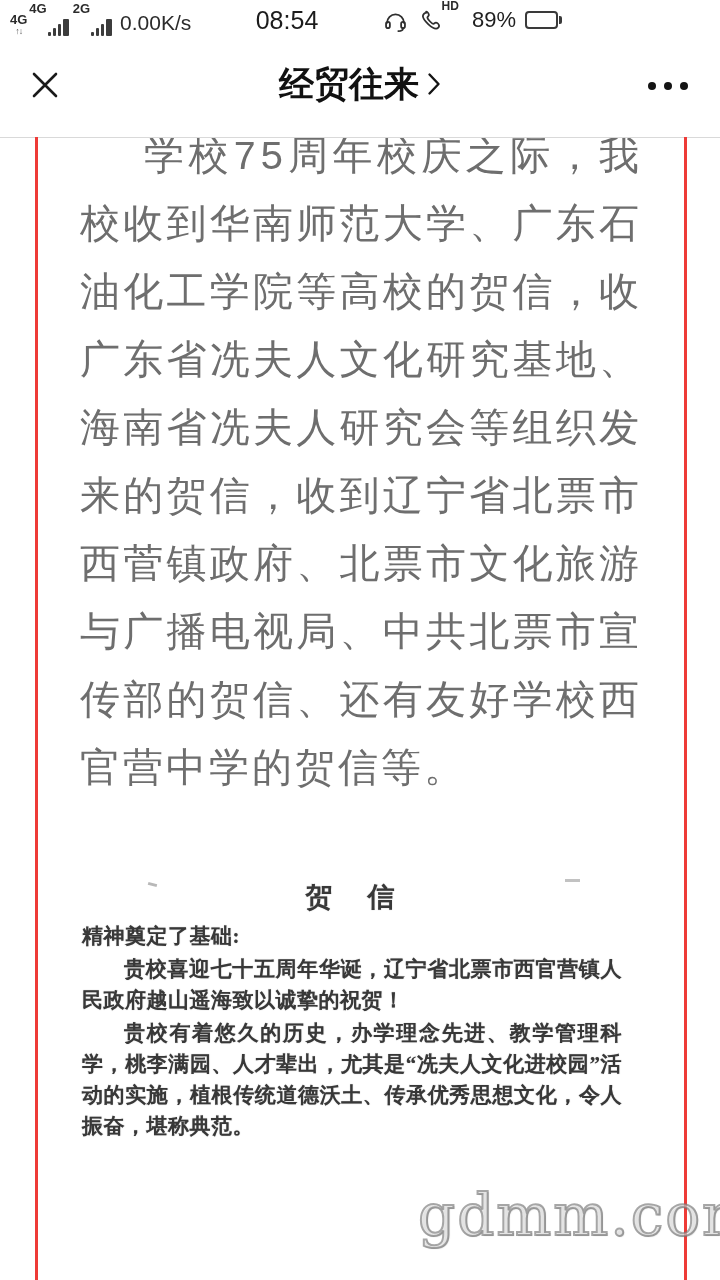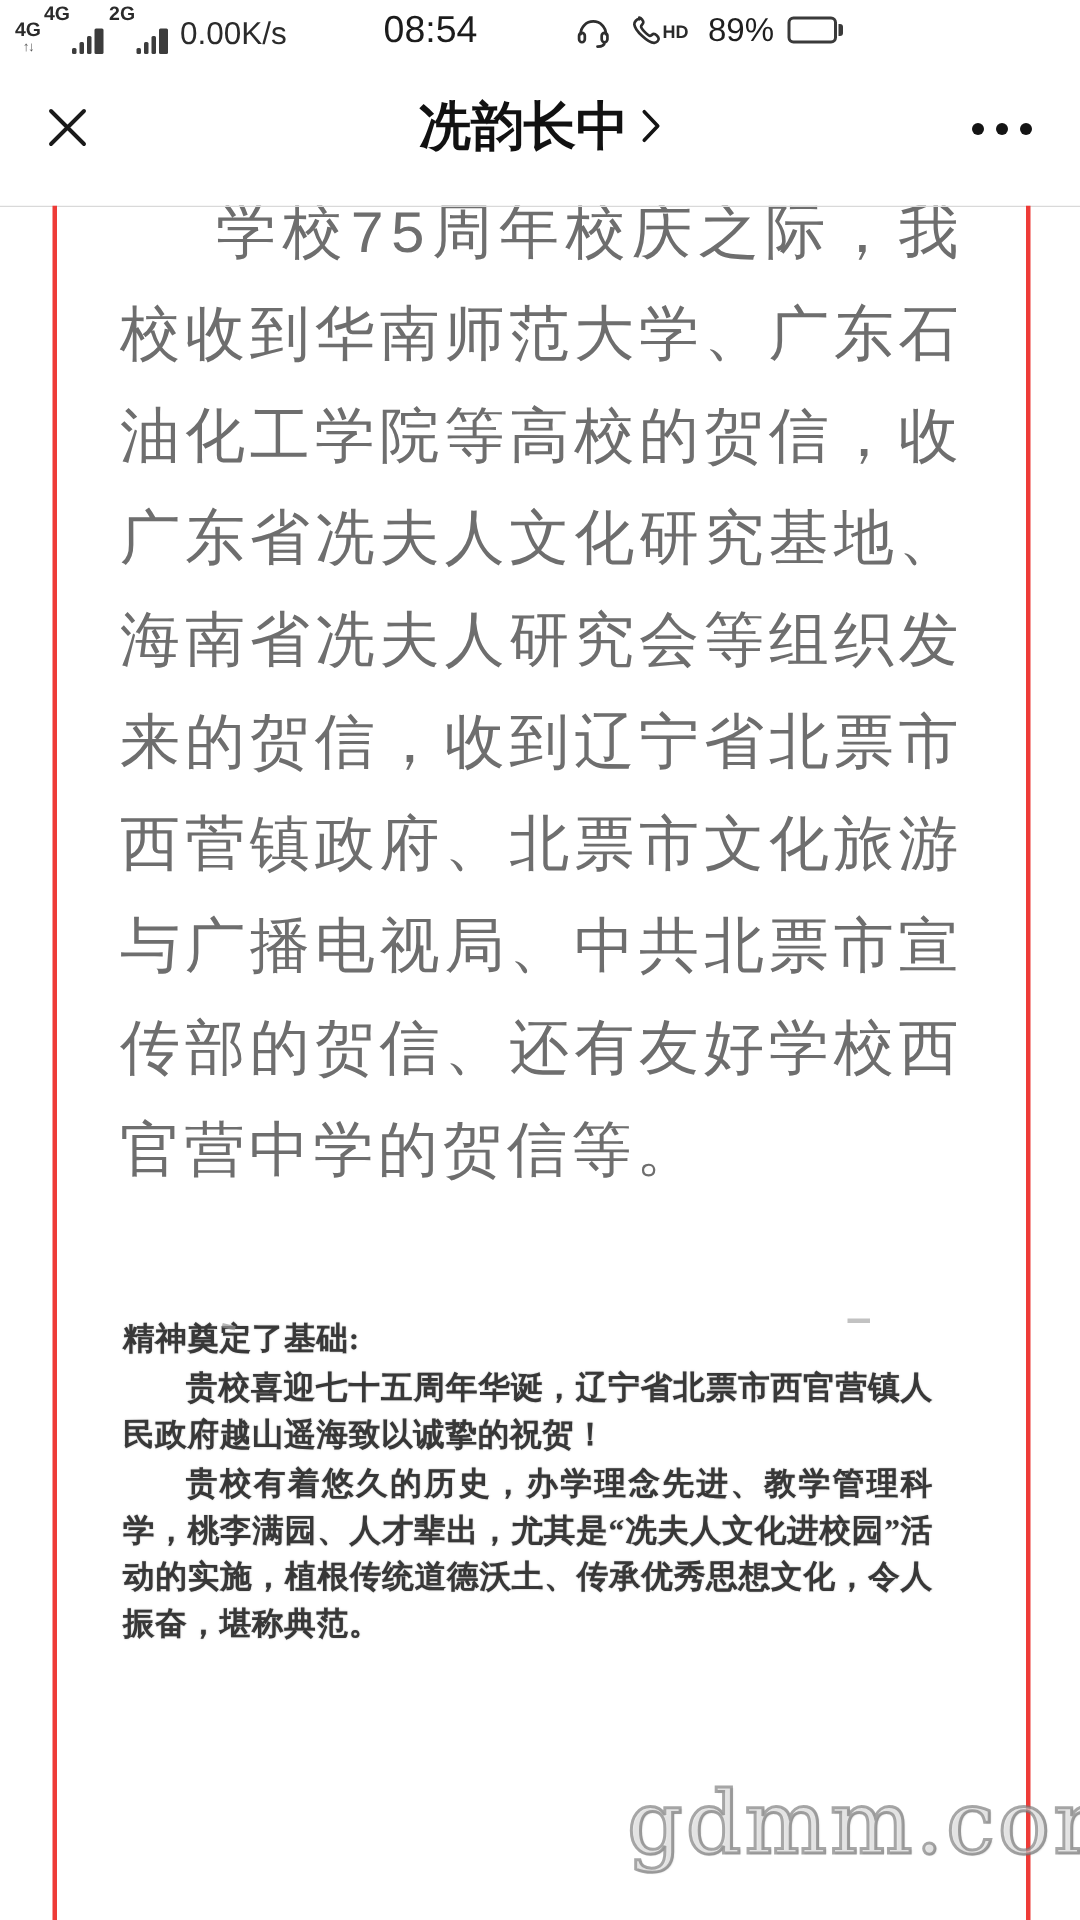--- a/index.html
+++ b/index.html
@@ -21,21 +21,21 @@
   .siggroup{display:flex;align-items:flex-start;margin-right:4px;}
   .siggroup .glabel{font-size:13px;font-weight:bold;font-style:normal;margin-right:1px;line-height:1;}
   .bars{display:inline-flex;align-items:flex-end;gap:2px;height:26px;margin-top:8px;}
   .bars i{display:block;width:3px;background:#3c3c3c;border-radius:1px;}
   .bars .b1{height:4px;}.bars .b2{height:8px;}.bars .b3{height:12px;}
   .bars .b4{height:17px;width:6px;}
   .speed{font-size:21px;margin-left:4px;line-height:1;align-self:center;margin-top:6px;}
   .sb-time{position:absolute;left:0;right:0;text-align:center;top:6px;font-size:25px;color:#1c1c1c;}
   .sb-right{position:absolute;right:12px;top:0;height:40px;display:flex;align-items:center;gap:9px;}
   .icon{display:inline-flex;align-items:center;justify-content:center;}
-  .phonehd{position:relative;display:inline-flex;align-items:flex-end;}
+  .phonehd{position:relative;display:inline-flex;align-items:flex-start;}
   .hdlabel{font-size:12px;font-weight:bold;color:#2b2b2b;position:relative;top:-7px;left:-4px;line-height:1;}
   .batt-pct{font-size:22px;color:#1f1f1f;}
   .battery{display:flex;align-items:center;}
   .batt-body{width:33px;height:18px;border:2px solid #3a3a3a;border-radius:4px;padding:1px;box-sizing:border-box;}
   .batt-fill{width:24px;height:100%;background:#4a4a4a;border-radius:1px;}
   .batt-tip{width:3px;height:8px;background:#3a3a3a;border-radius:0 2px 2px 0;margin-left:1px;}
   
   .nav-bar{position:absolute;top:40px;left:0;width:720px;height:88px;background:#fff;}
   .close-btn{position:absolute;left:28px;top:28px;width:34px;height:34px;background:none;border:none;padding:0;cursor:pointer;}
   .title-wrap{
@@ -143,21 +143,21 @@
     </div>
   </div>
 
   <div class="nav-bar">
     <button class="close-btn">
       <svg width="34" height="34" viewBox="0 0 34 34">
         <path d="M6 6 L28 28 M28 6 L6 28" stroke="#1a1a1a" stroke-width="2.6" stroke-linecap="round" fill="none"></path>
       </svg>
     </button>
     <div class="title-wrap">
-      <span>冼韵长中</span>
+      <span>经贸往来</span>
       <svg width="14" height="24" viewBox="0 0 14 24">
         <path d="M2.5 2.5 L11.5 12 L2.5 21.5" stroke="#141414" stroke-width="2.4" fill="none" stroke-linecap="round" stroke-linejoin="round"></path>
       </svg>
     </div>
     <button class="menu-btn">
       <i></i>
         <i></i>
         <i></i>
     </button>
   </div>
@@ -165,20 +165,21 @@
   <div class="content">
     <div class="hairline"></div>
     <div class="redline left"></div>
     <div class="redline right"></div>
 
     <p class="article">学校75周年校庆之际，我校收到华南师范大学、广东石油化工学院等高校的贺信，收广东省冼夫人文化研究基地、海南省冼夫人研究会等组织发来的贺信，收到辽宁省北票市西菅镇政府、北票市文化旅游与广播电视局、中共北票市宣传部的贺信、还有友好学校西官营中学的贺信等。</p>
 
     <div class="letter">
       <i class="scanmark m1"></i>
       <i class="scanmark m2"></i>
+      <h3>贺　信</h3>
       <p class="salut">精神奠定了基础:</p>
       <p class="ind">贵校喜迎七十五周年华诞，辽宁省北票市西官营镇人民政府越山遥海致以诚挚的祝贺！</p>
       <p class="ind">贵校有着悠久的历史，办学理念先进、教学管理科学，桃李满园、人才辈出，尤其是“冼夫人文化进校园”活动的实施，植根传统道德沃土、传承优秀思想文化，令人振奋，堪称典范。</p>
     </div>
   </div>
 
   <div class="watermark">gdmm.com</div>
 
 </div>
 

